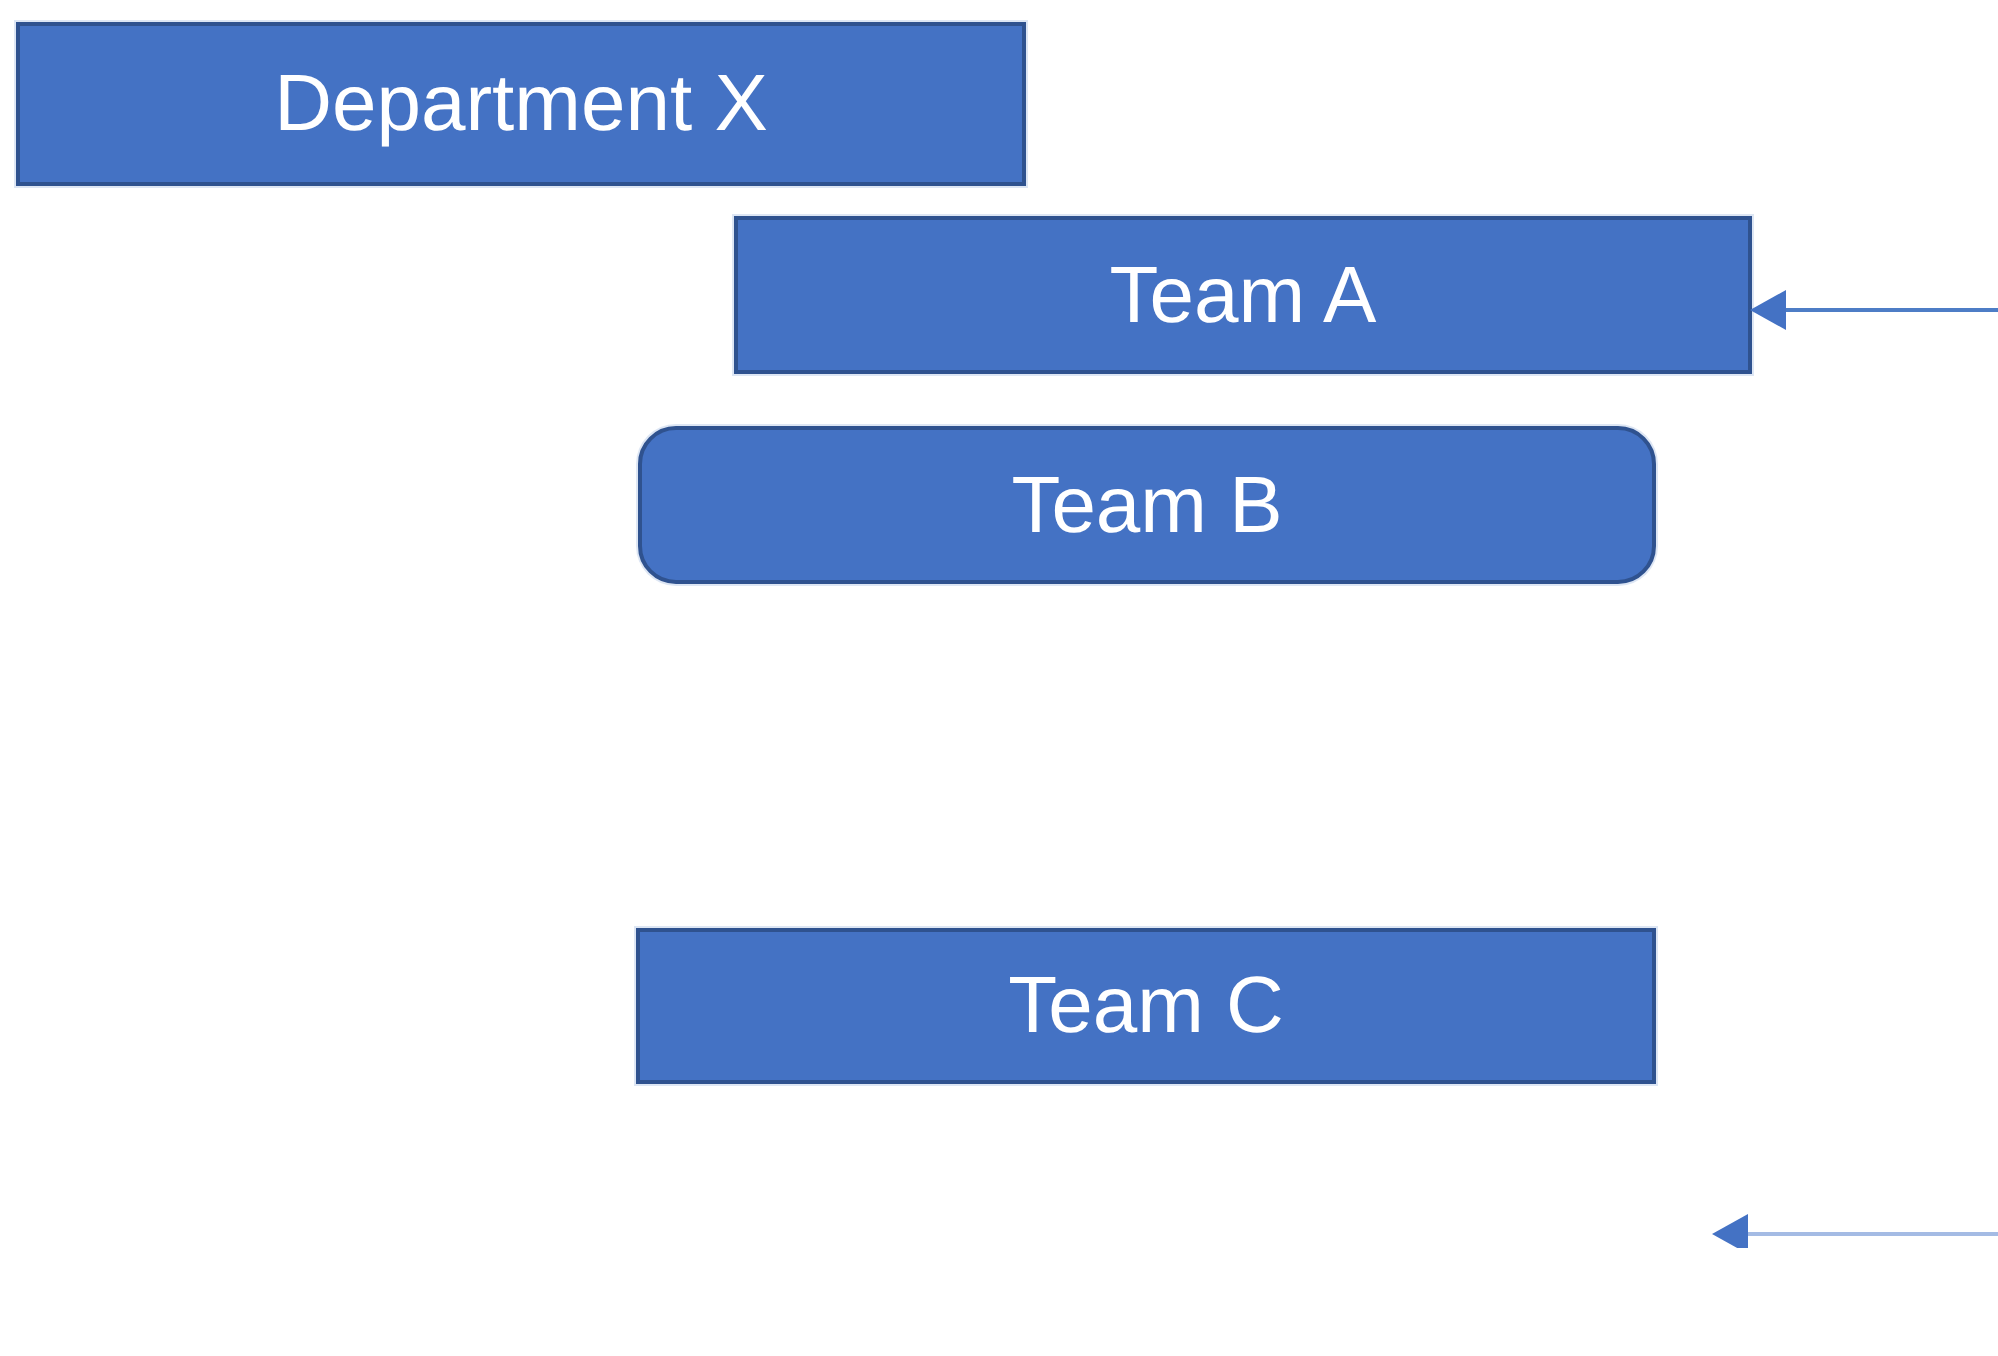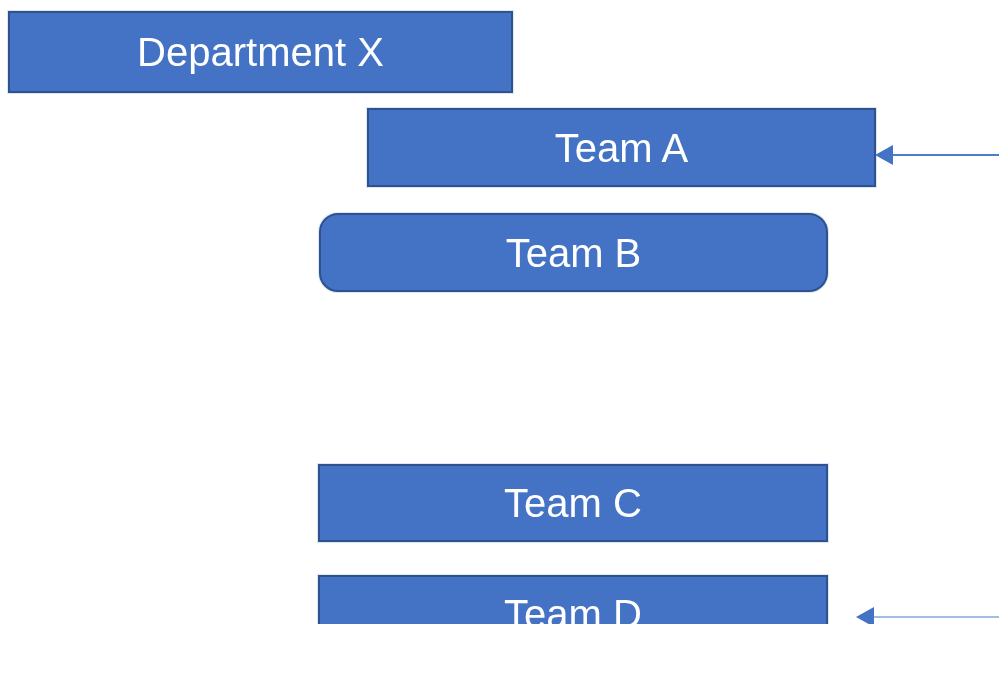--- a/index.html
+++ b/index.html
@@ -92,23 +92,20 @@
 
   <div class="node" id="node-team-b">
     <span>Team B</span>
   </div>
 
 
   <div class="node" id="node-team-c">
     <span>Team C</span>
   </div>
 
-  <div class="node" id="node-team-d">
-    <span>Team D</span>
-  </div>
 
   <div class="arrow" id="arrow-team-a">
     <span class="arrow-line"></span>
     <span class="arrow-head"></span>
   </div>
 
   <div class="arrow" id="arrow-team-d">
     <span class="arrow-line"></span>
     <span class="arrow-head"></span>
   </div>

